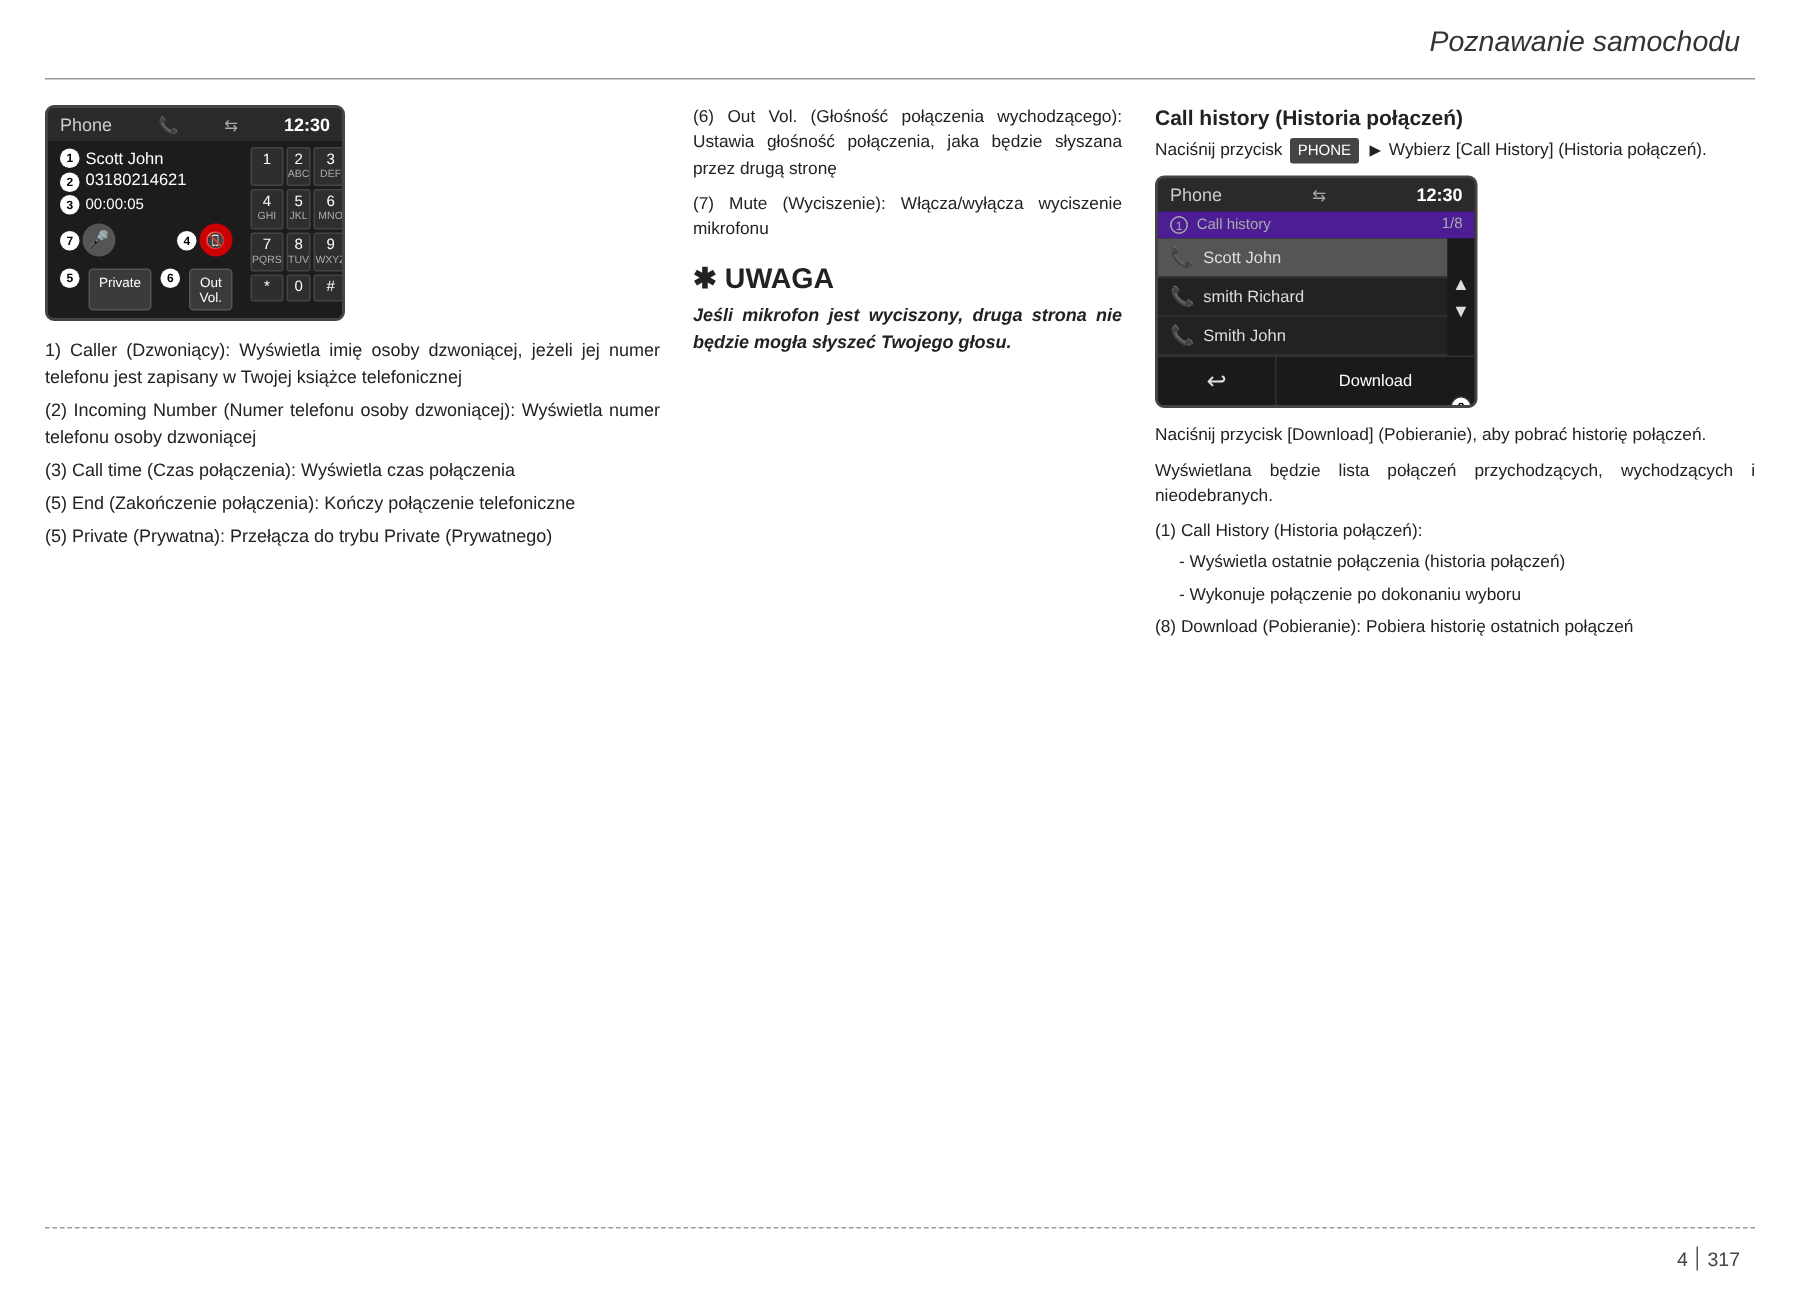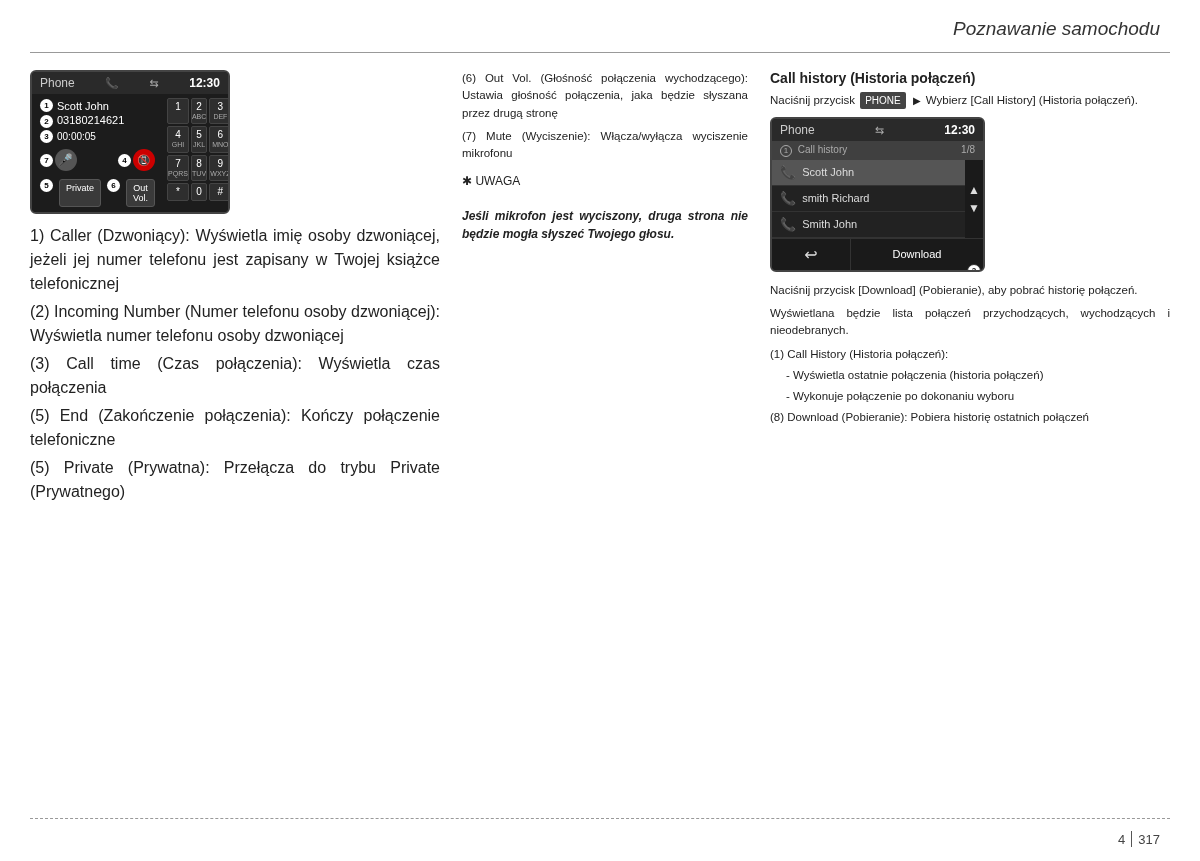--- a/index.html
+++ b/index.html
@@ -196,42 +196,42 @@
       font-size: 10px;
       text-align: center;
       padding: 2px 0;
       line-height: 1.2;
     }
     .key .key-sub { font-size: 7px; color: #aaa; display: block; }
 
     
     .numbered-list {
       margin-top: 8px;
-      font-size: 16px;
+      font-size: 12px;
       line-height: 1.5;
     }
     .numbered-list p {
       margin-bottom: 4px;
       text-align: justify;
     }
 
     
     .mid-items {
       font-size: 11.5px;
       line-height: 1.5;
     }
     .mid-items p { margin-bottom: 6px; text-align: justify; }
 
     .uwaga-box {
       margin-top: 12px;
     }
     .uwaga-title {
-      font-size: 12px;
-      font-weight: normal;
-      margin-bottom: 19px;
+      font-size: 19px;
+      font-weight: bold;
+      margin-bottom: 3px;
     }
     .uwaga-text {
       font-style: italic;
       font-weight: bold;
       font-size: 12px;
       line-height: 1.5;
       text-align: justify;
     }
 
     
@@ -262,21 +262,21 @@
       font-size: 11px;
       padding: 4px 8px;
       display: flex;
       justify-content: space-between;
       align-items: center;
     }
     .ph2-header .ph2-label { color: #ccc; font-size: 12px; }
     .ph2-header .ph2-time { color: #fff; font-size: 12px; font-weight: bold; }
 
     .ph2-sub-header {
-      background: #404040;
+      background: #4c1d95;
       color: #aaa;
       font-size: 10px;
       padding: 3px 8px;
       display: flex;
       justify-content: space-between;
     }
 
     .ph2-list {
       background: #222;
     }

